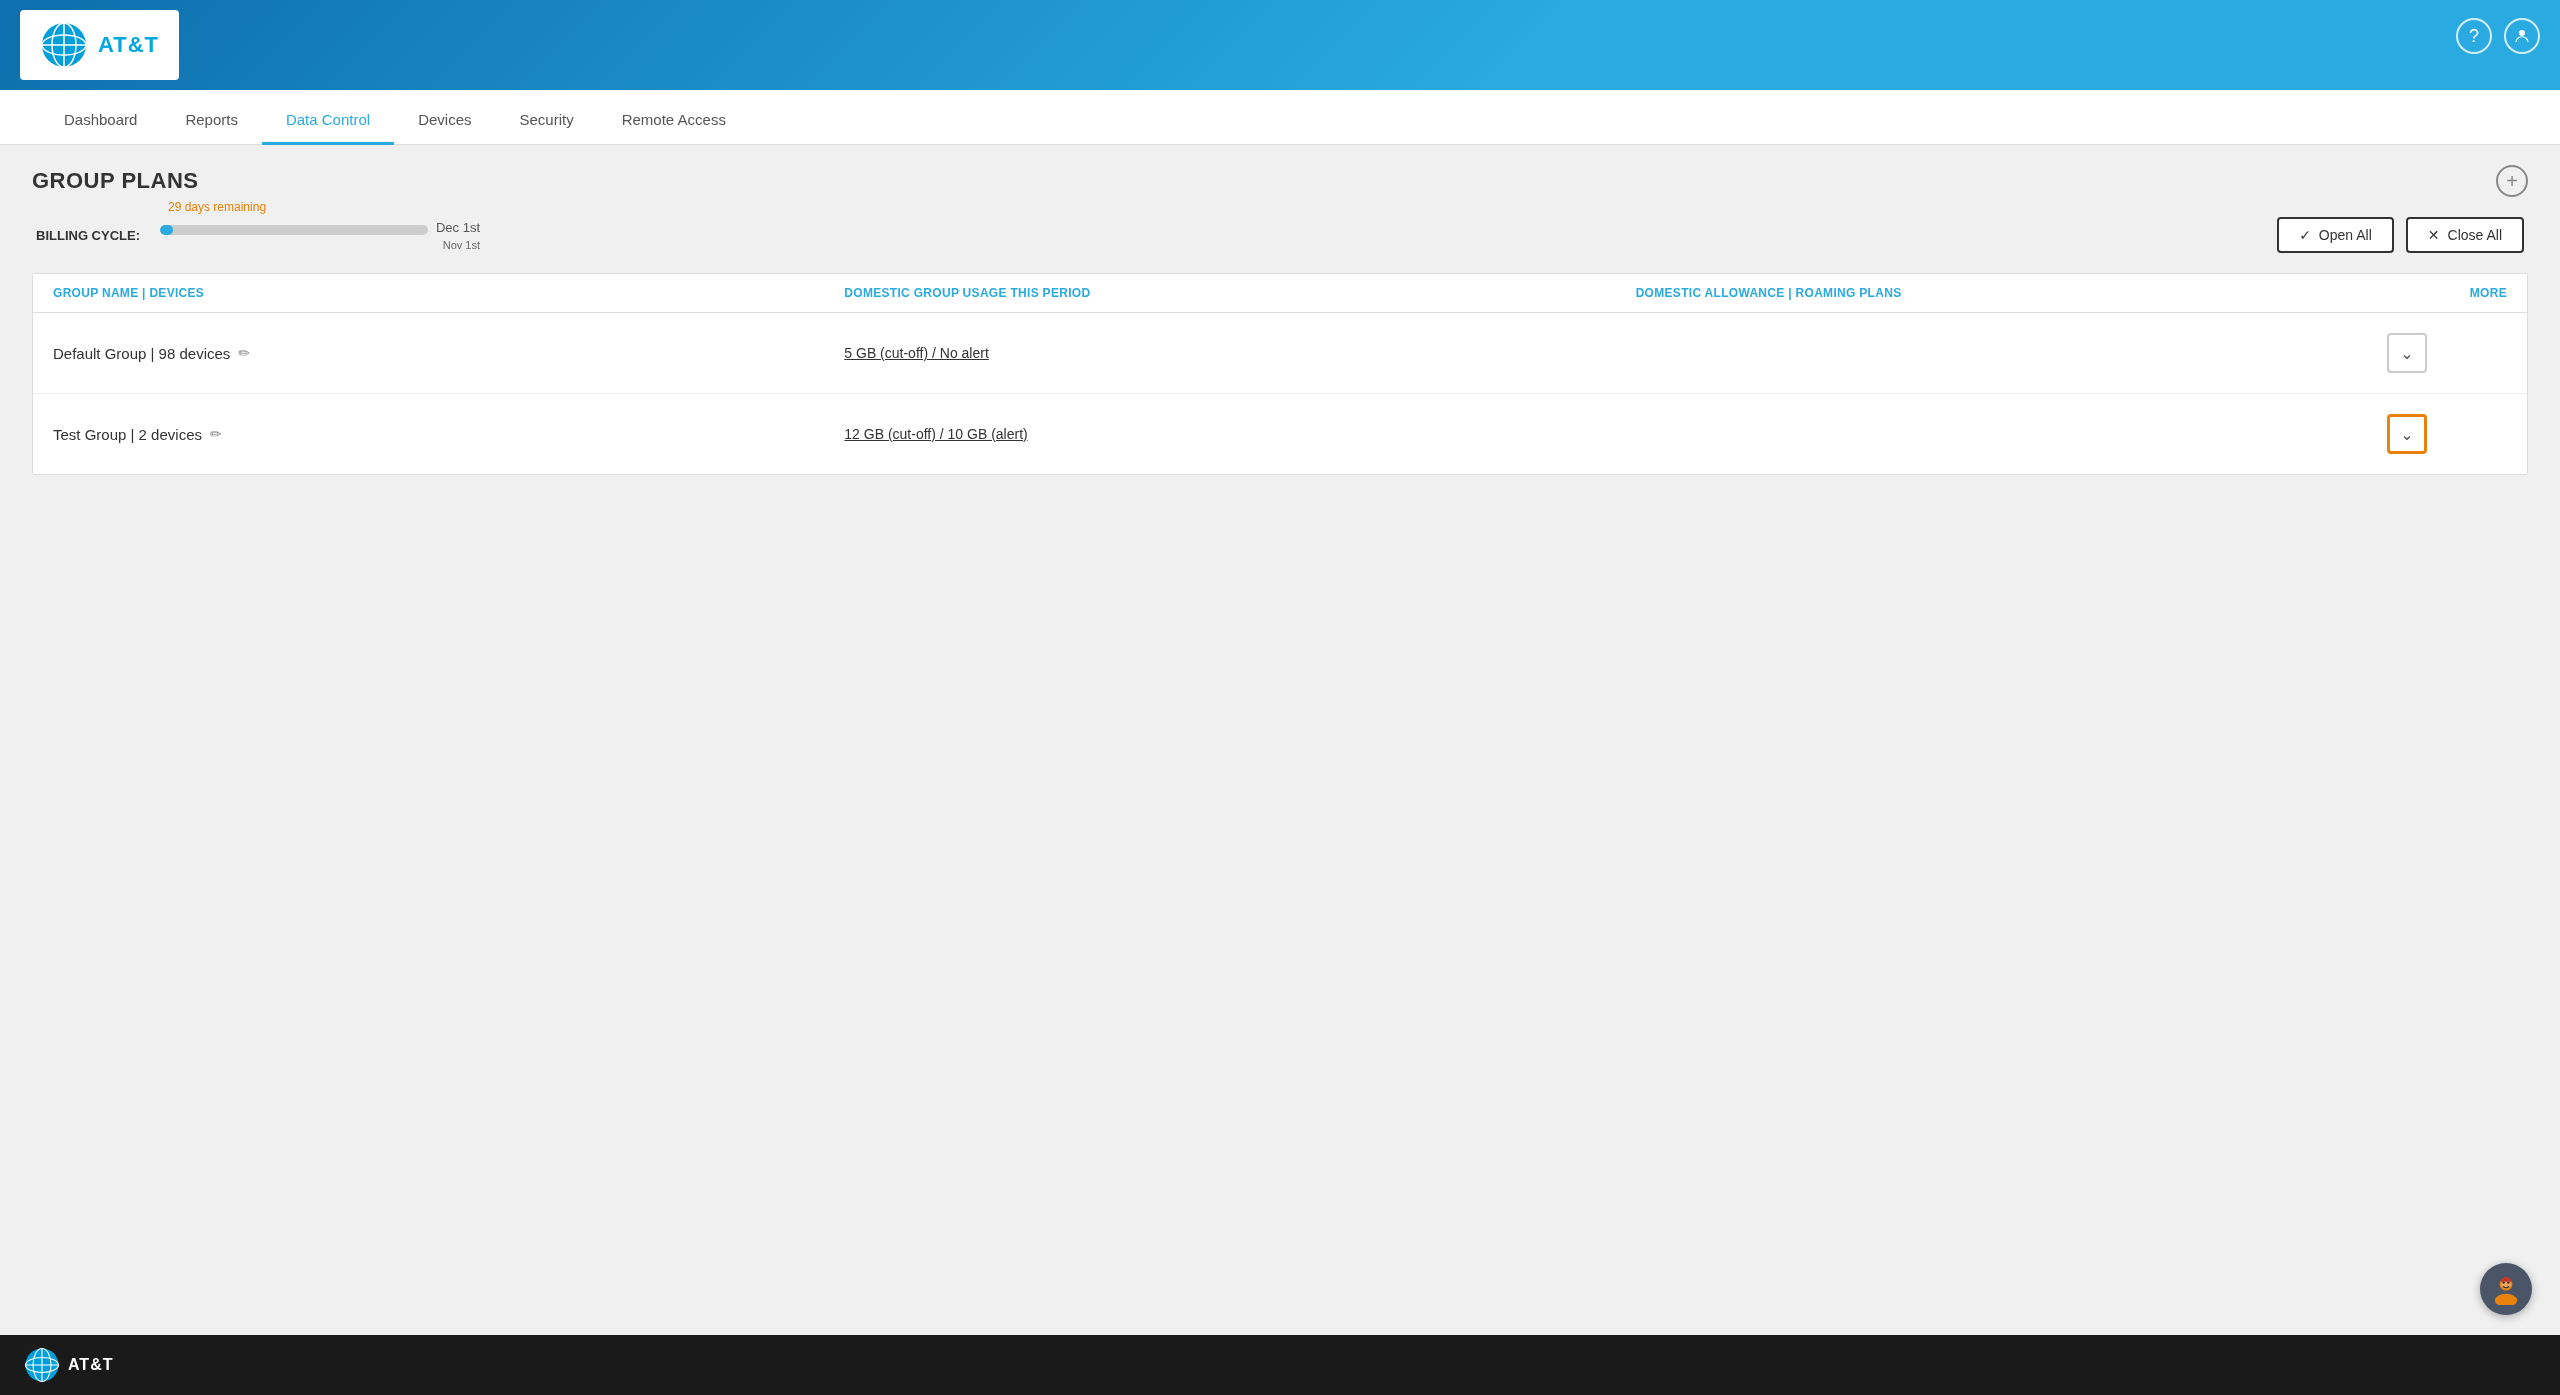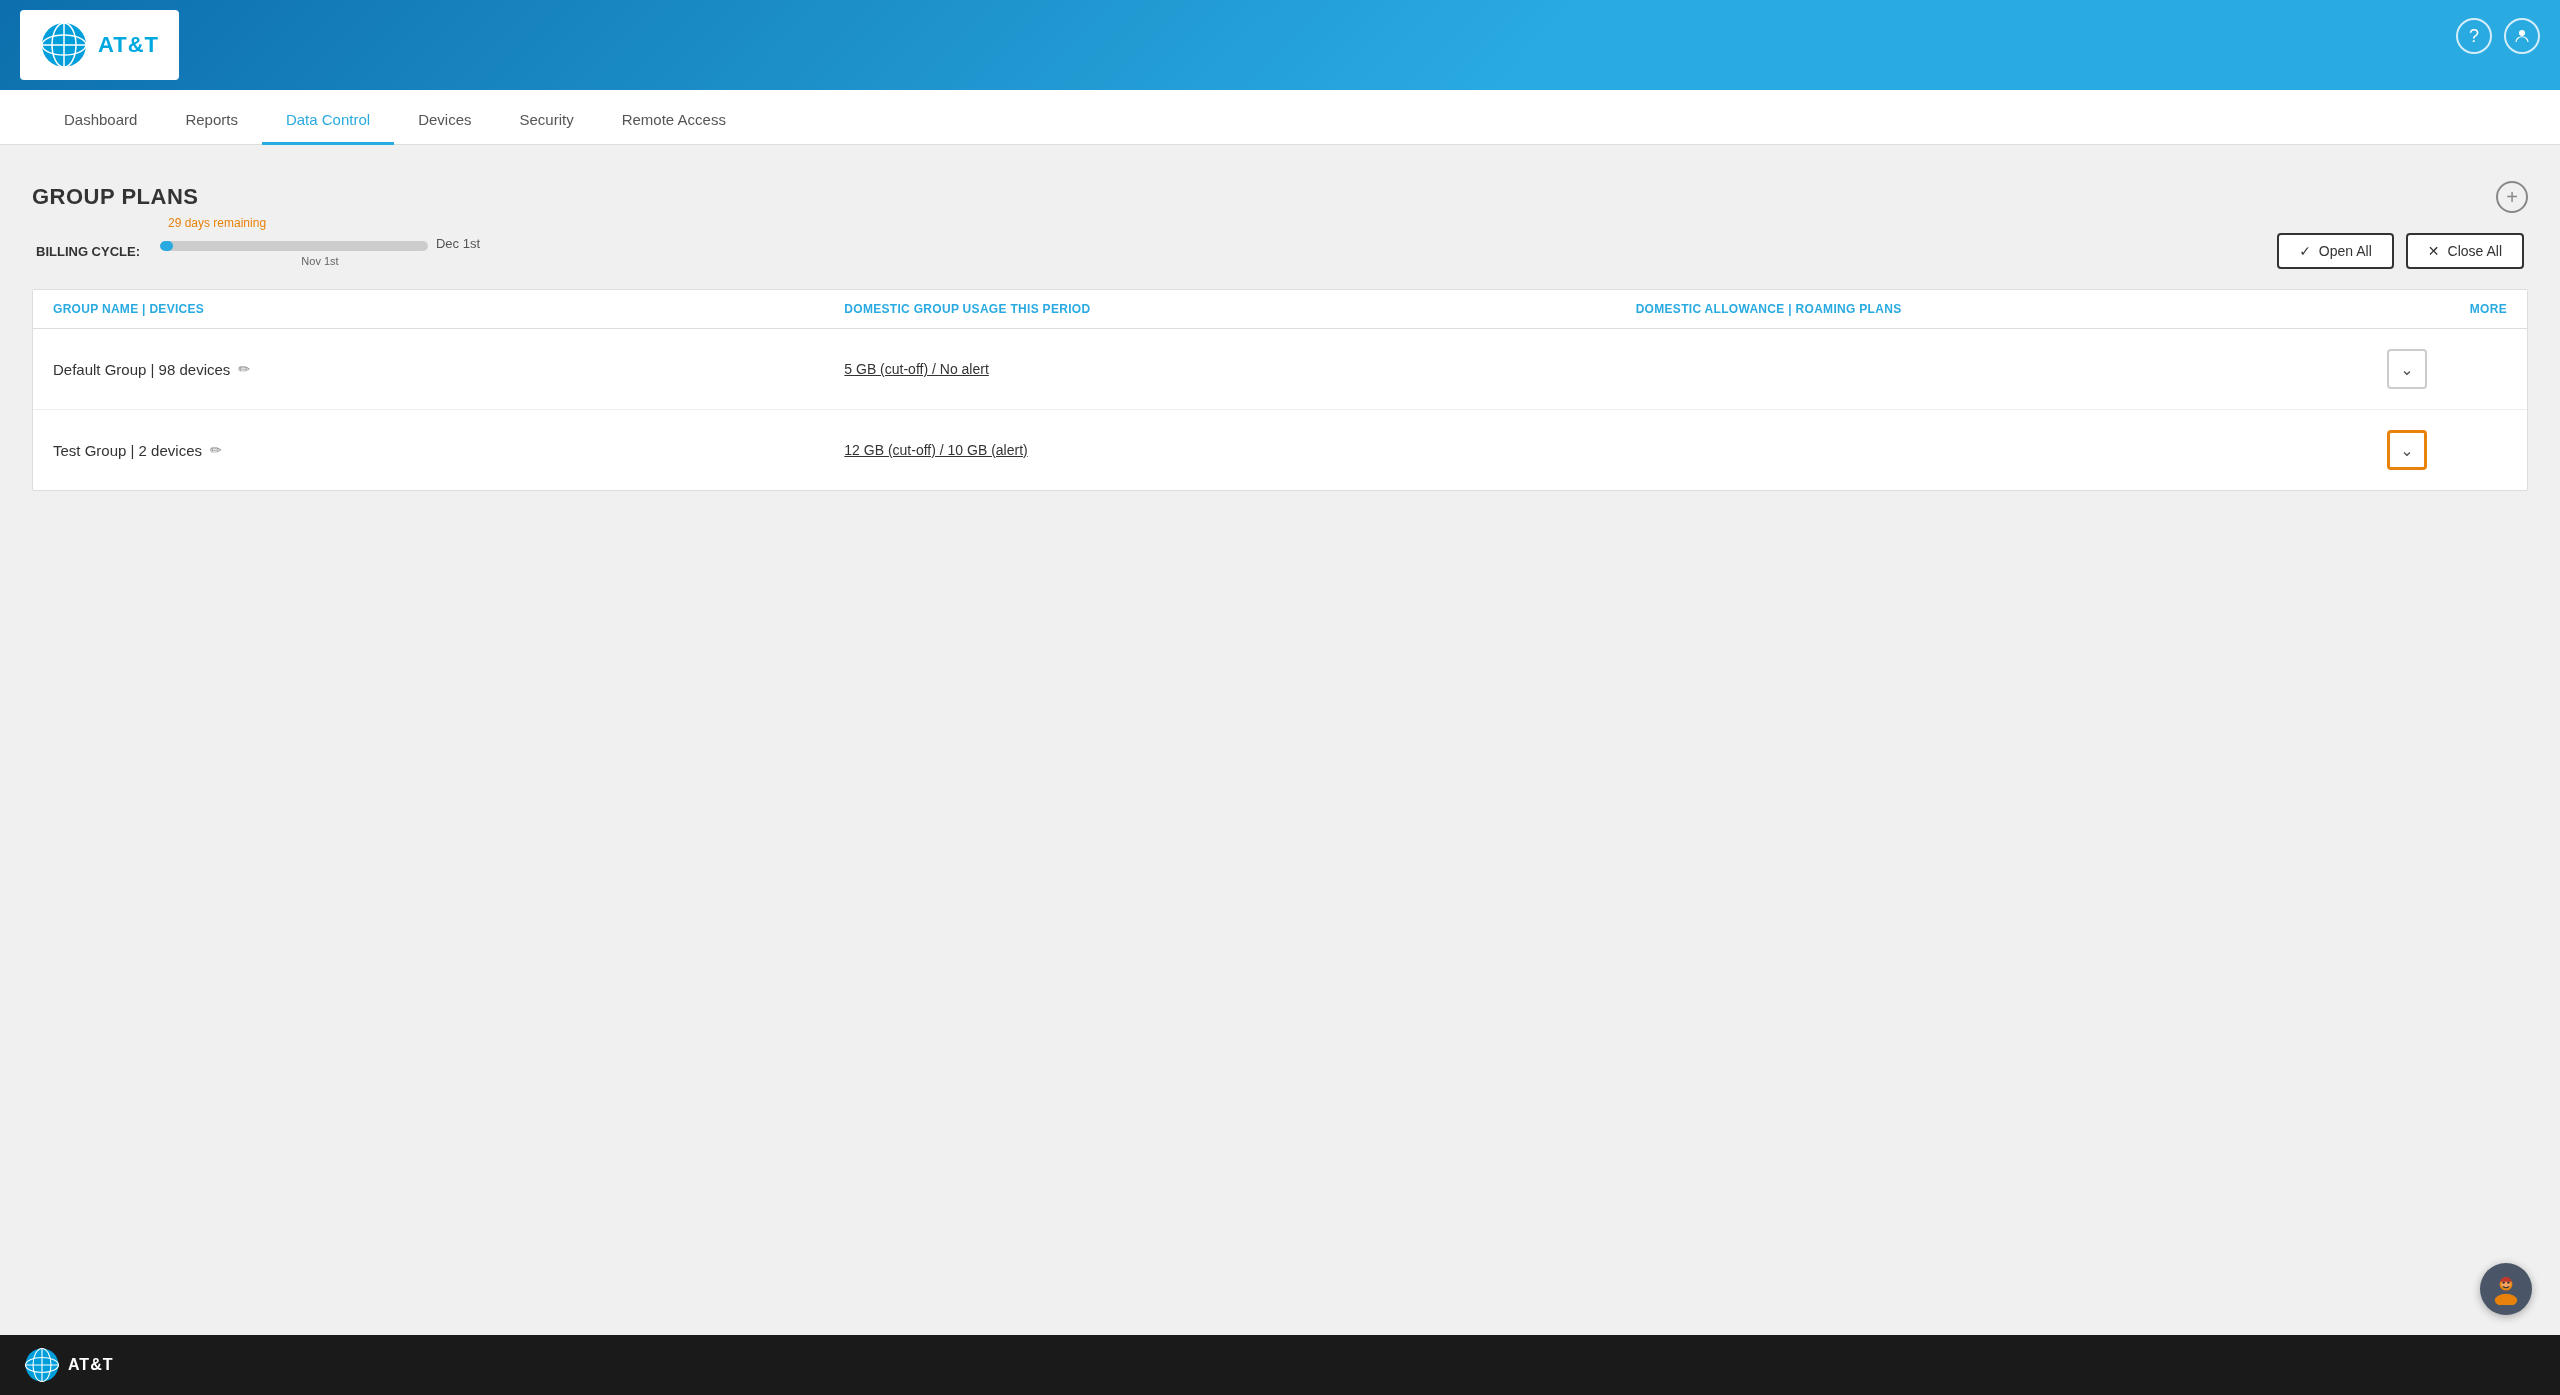--- a/index.html
+++ b/index.html
@@ -76,21 +76,21 @@
     }
     .nav-item.active {
       color: #29aae1;
       border-bottom: 3px solid #29aae1;
       font-weight: 500;
     }
 
     
     .main-content {
       flex: 1;
-      padding: 36px 32px;
+      padding: 20px 32px;
       background: #f0f0f0;
     }
 
     
     .section-header {
       display: flex;
       justify-content: space-between;
       align-items: center;
       margin-bottom: 20px;
     }
@@ -153,21 +153,21 @@
       overflow: hidden;
     }
     .billing-progress-fill {
       height: 100%;
       background: #29aae1;
       width: 5%;
       border-radius: 5px;
     }
     .billing-dates {
       display: flex;
-      justify-content: center;
+      justify-content: flex-end;
       font-size: 11px;
       color: #666;
       margin-top: 4px;
     }
     .billing-end-date {
       font-size: 13px;
       color: #555;
     }
     .billing-actions {
       margin-left: auto;

